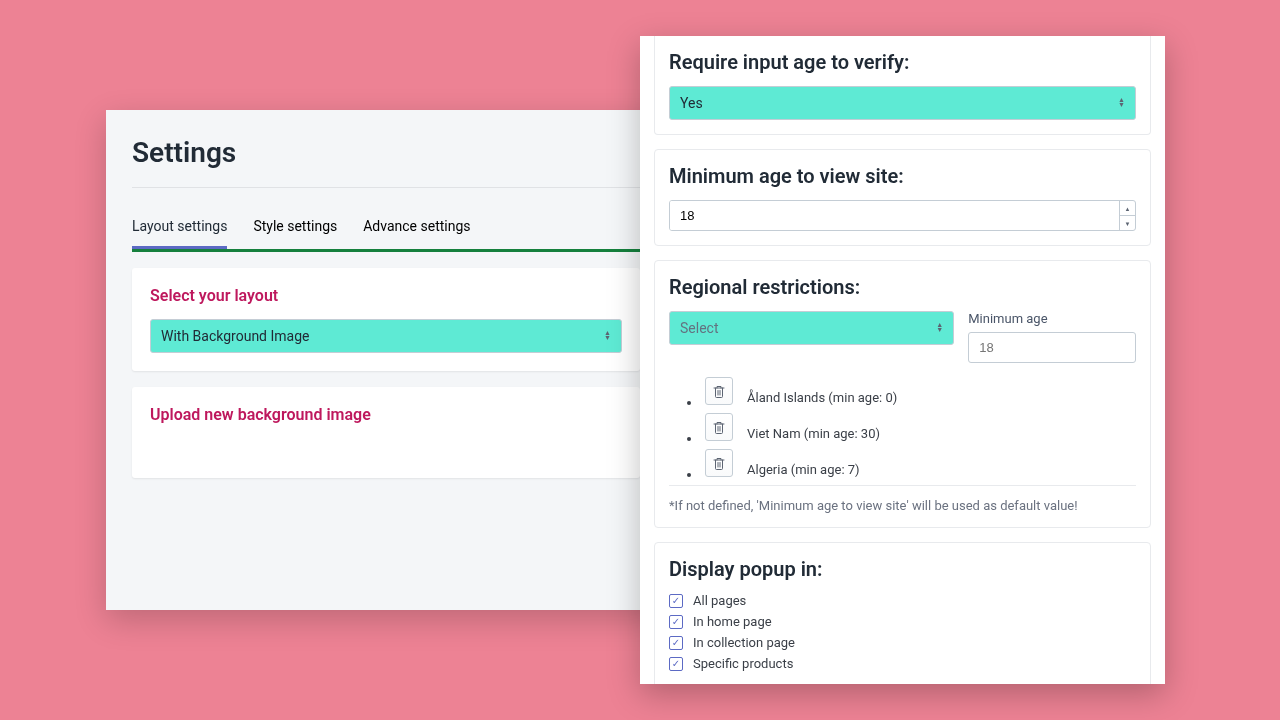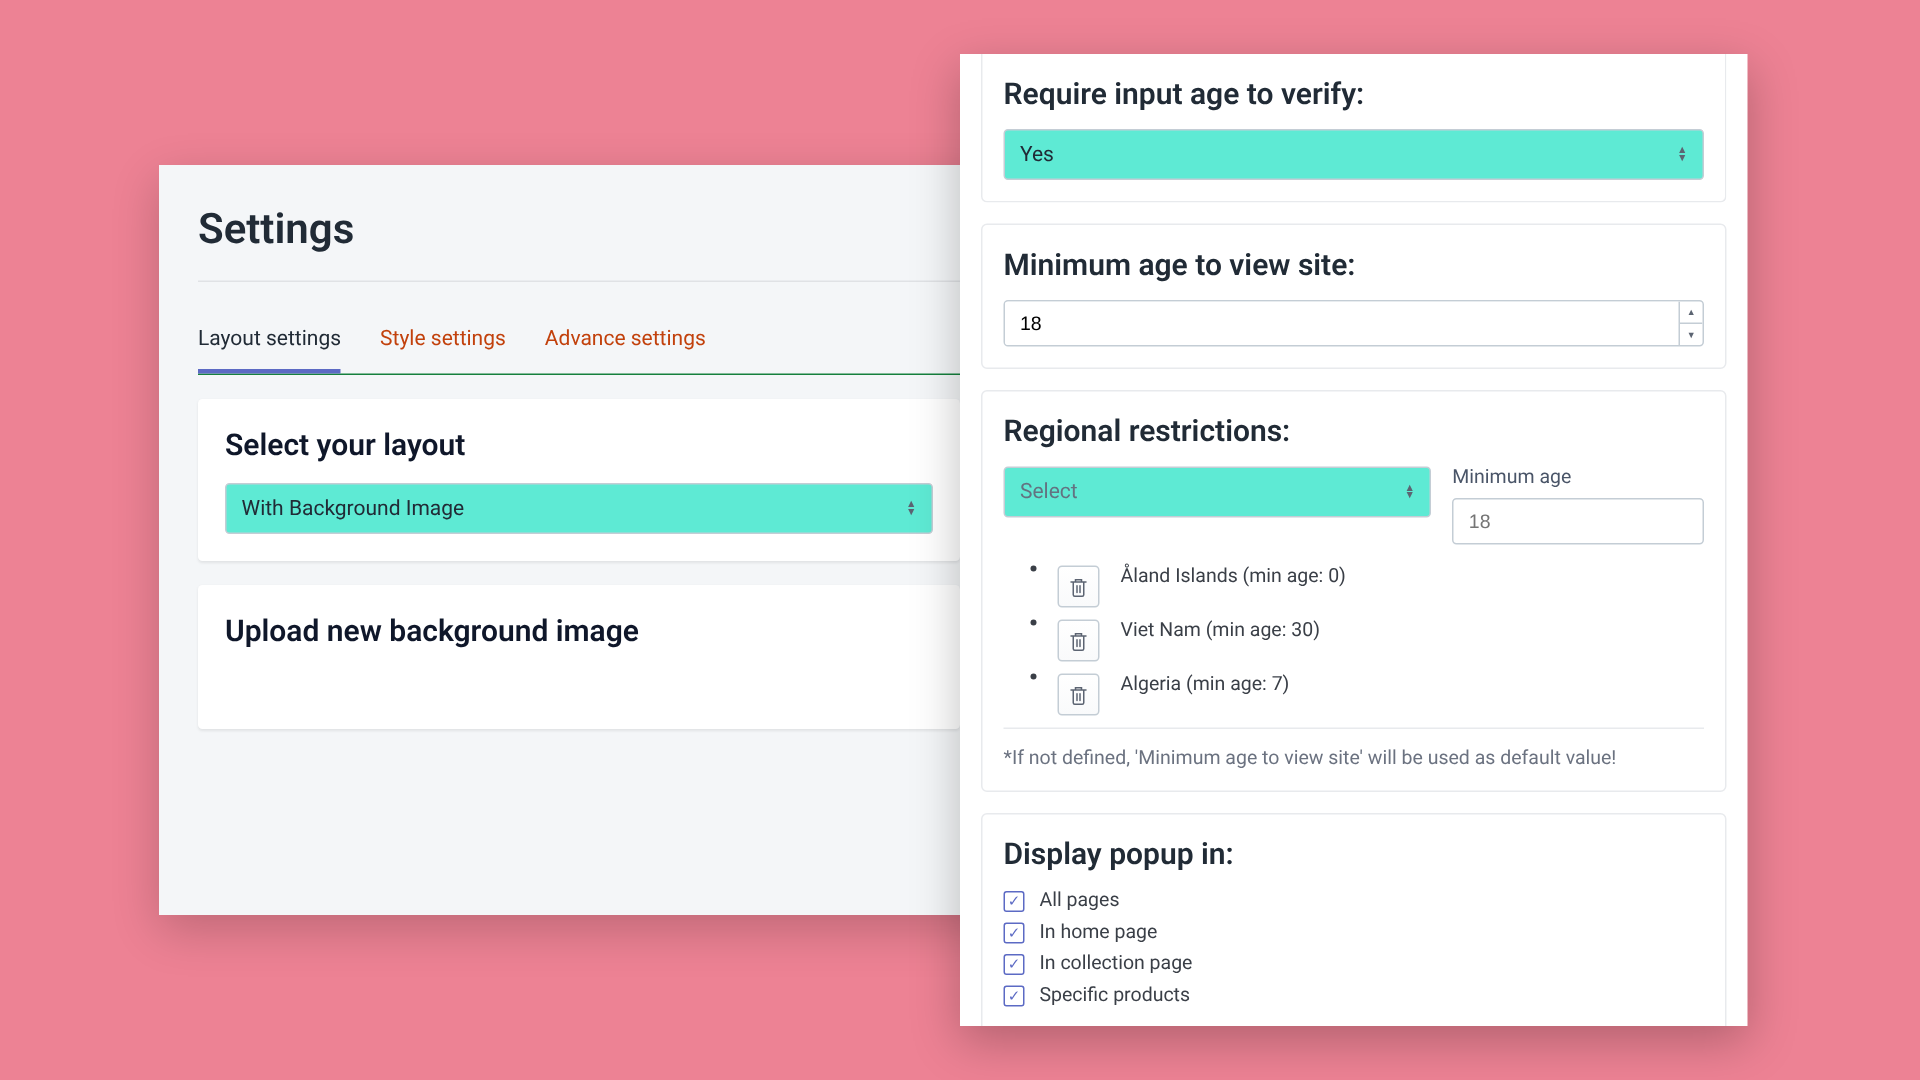--- a/index.html
+++ b/index.html
@@ -30,44 +30,44 @@
     margin-bottom: 18px;
   }
   .hr {
     border: none;
     border-top: 1px solid #e0e2e5;
     margin-bottom: 18px;
   }
   .tabs {
     display: flex;
     gap: 26px;
-    border-bottom: 1px solid #15803d;
+    border-bottom: 3px solid #15803d;
   }
   .tab {
     padding: 12px 0;
     font-size: 14px;
-    color: #c2410c;
+    color: #000000;
     cursor: pointer;
     border-bottom: 3px solid transparent;
   }
   .tab.active {
     color: #212b36;
     border-bottom-color: #5c6ac4;
   }
   .card {
     background: #fff;
     border-radius: 3px;
     box-shadow: 0 1px 2px rgba(0,0,0,0.08);
     margin-top: 16px;
     padding: 18px;
   }
   .card-title {
-    font-size: 20px;
+    font-size: 16px;
     font-weight: 600;
-    color: #0f172a;
+    color: #be185d;
     margin-bottom: 14px;
   }
   .select-wrap {
     position: relative;
     border: 1px solid #c4cdd5;
     border-radius: 3px;
     background: #5eead4;
   }
   .select-wrap select,
   .select-display {
@@ -181,21 +181,21 @@
     font-size: 13px;
     color:#637381;
   }
   .restrict-list {
     list-style: disc;
     margin: 14px 0 0 18px;
     padding:0;
   }
   .restrict-list li {
     display: flex;
-    align-items: flex-start;
+    align-items: flex-end;
     gap: 14px;
     font-size: 13px;
     color: #3a3f47;
     margin-bottom: 8px;
     list-style: disc;
   }
   .restrict-list li::marker{color:#3a3f47;}
   .list-bullet{width:4px;height:4px;background:#3a3f47;border-radius:50%;}
   .trash-btn {
     width: 28px;

